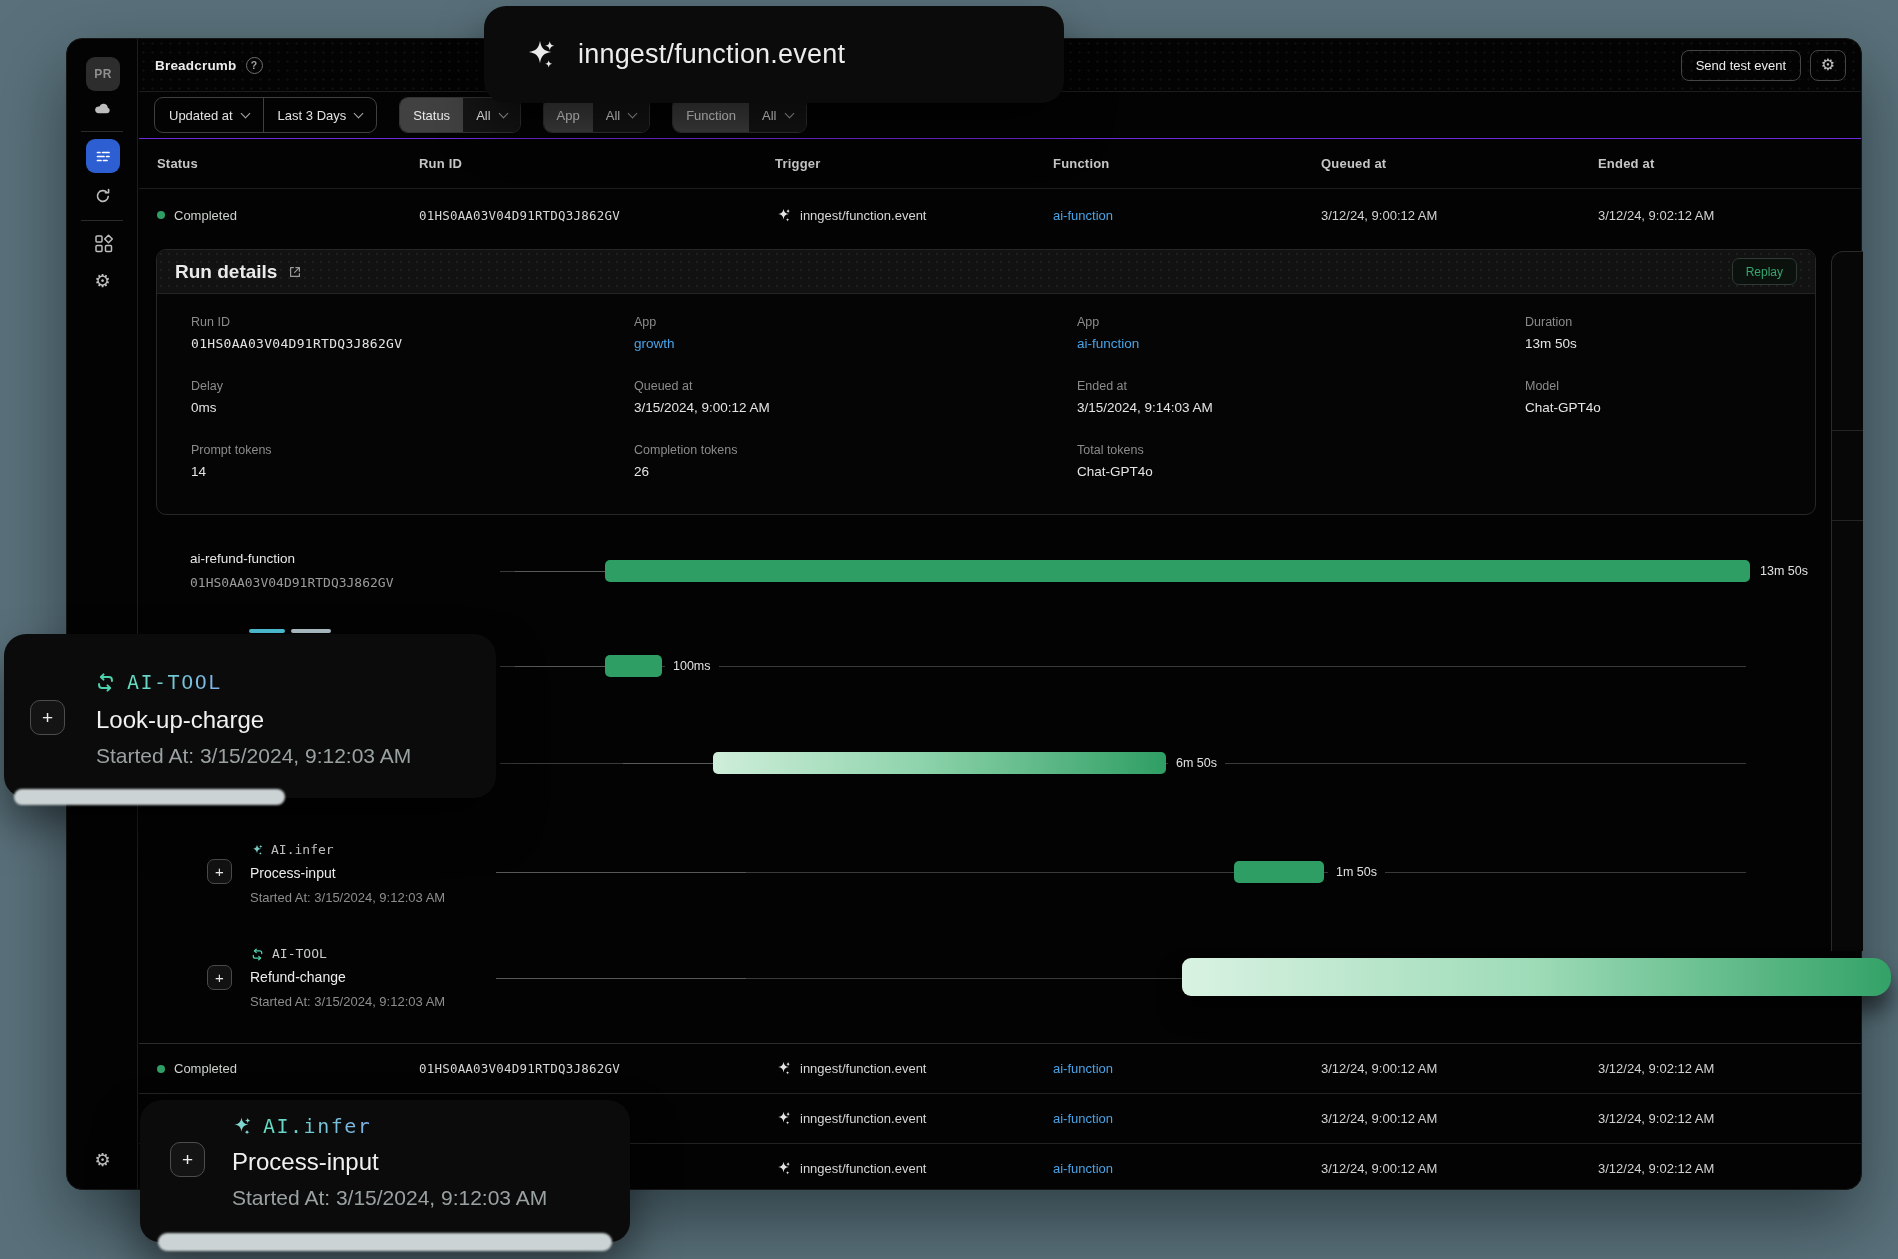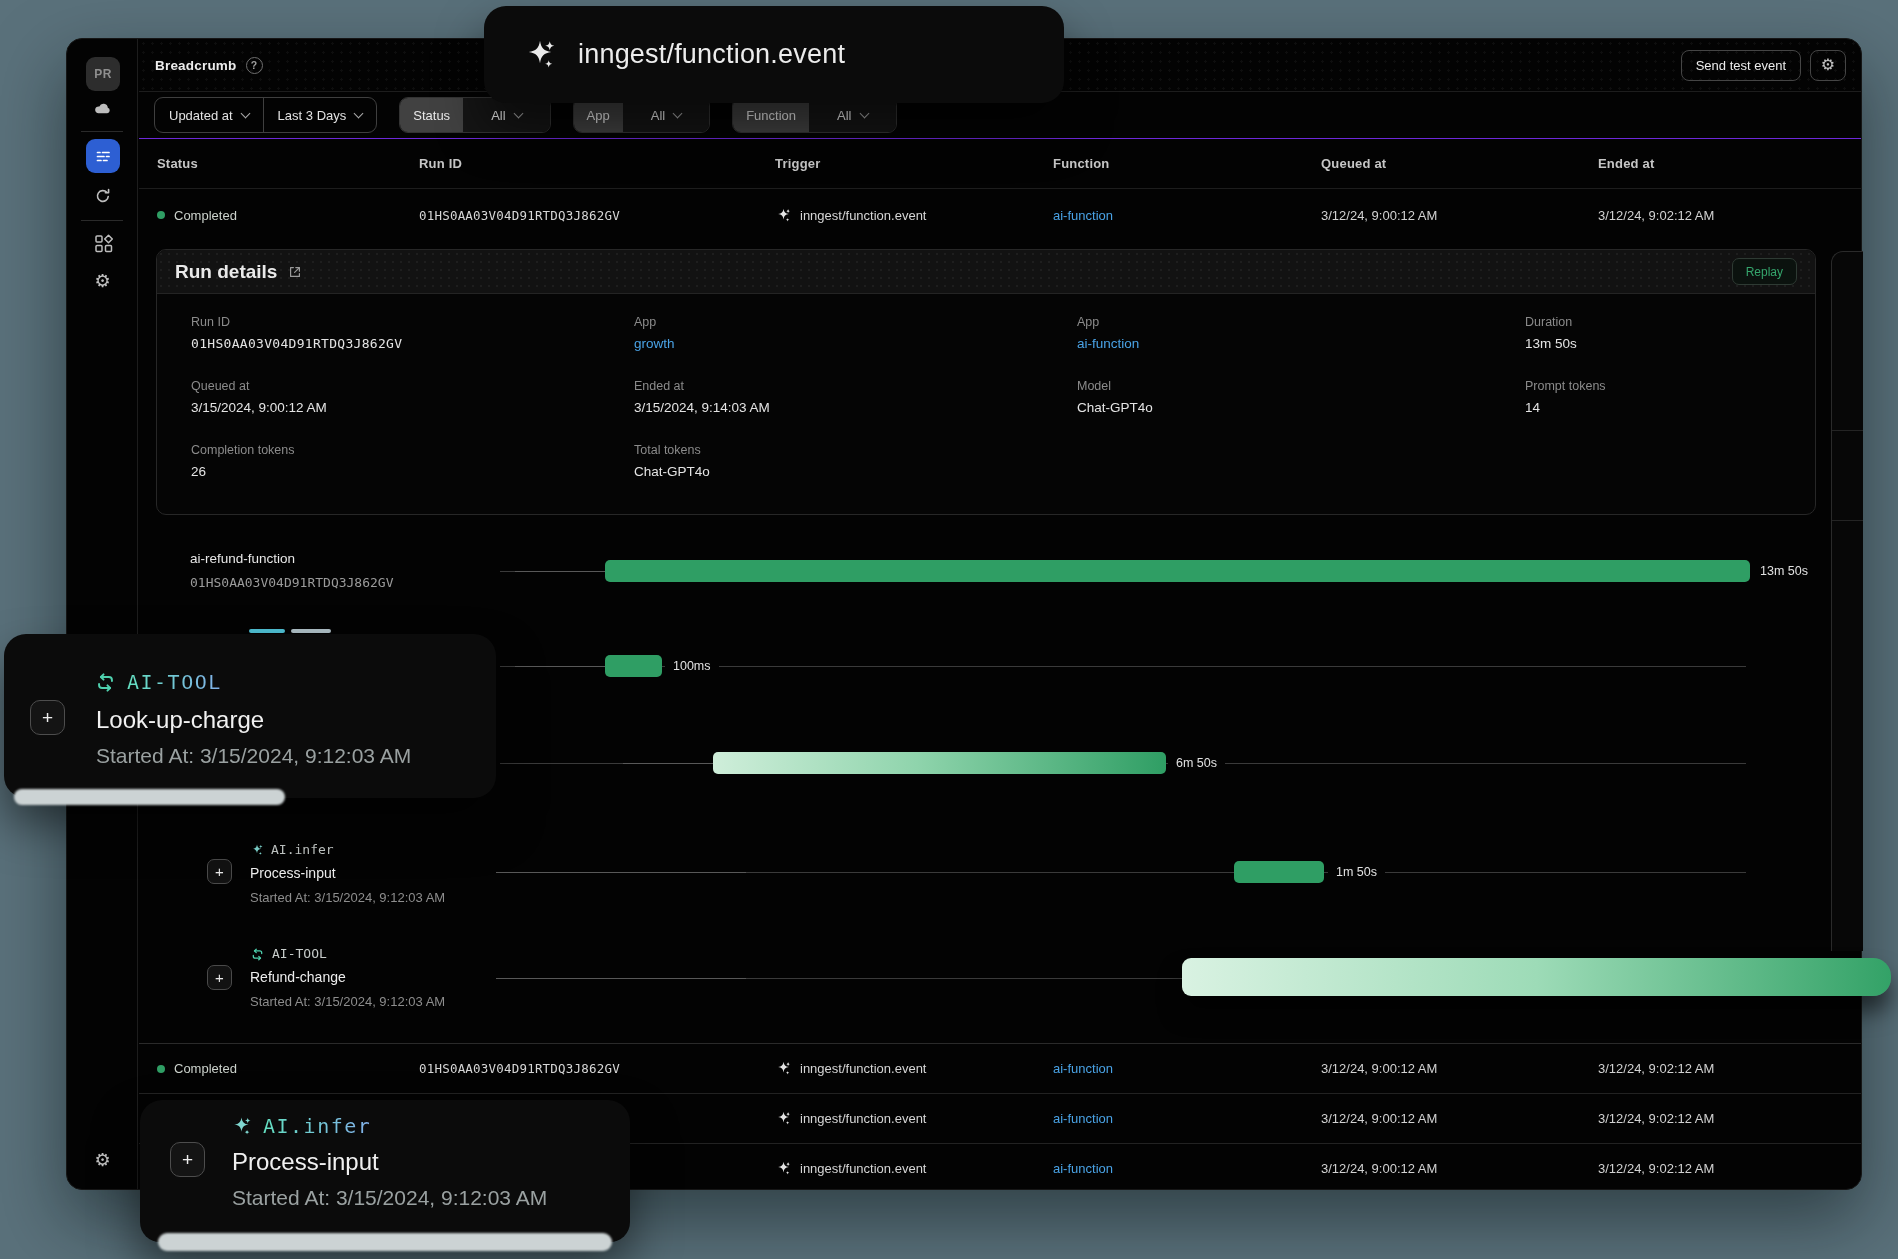--- a/index.html
+++ b/index.html
@@ -36,21 +36,21 @@
     display:flex; align-items:center; justify-content:center; cursor:pointer; }
 
   
   .filterbar { position:absolute; left:72px; right:0; top:53px; height:47px; border-bottom:1px solid #6d28d9;
     display:flex; align-items:center; padding-left:15px; gap:22px; }
   .fg1 { display:flex; height:36px; border:1px solid #3f3f3f; border-radius:9px; align-items:stretch; }
   .fg1 .seg { display:flex; align-items:center; padding:0 14px; color:#e3e3e3; font-size:13px; cursor:pointer; }
   .fg1 .seg + .seg { border-left:1px solid #3f3f3f; }
   .fgroup { display:flex; height:36px; border-radius:9px; overflow:hidden; border:1px solid #333; cursor:pointer; }
   .fgroup .lab { background:#414141; color:#e9e9e9; font-size:13px; display:flex; align-items:center; padding:0 13px; }
-  .fgroup .val { background:#151515; color:#e9e9e9; font-size:13px; display:flex; align-items:center; padding:0 28px; }
+  .fgroup .val { background:#151515; color:#e9e9e9; font-size:13px; display:flex; align-items:center; padding:0 13px; }
   .chev { width:7px; height:7px; border-right:1.6px solid #ababab; border-bottom:1.6px solid #ababab;
     transform:rotate(45deg); margin-left:9px; margin-top:-4px; }
 
   
   .cols { display:grid; grid-template-columns:262px 356px 278px 268px 277px 1fr;
     align-items:center; padding-left:18px; height:100%; }
   .thead { position:absolute; left:72px; right:0; top:100px; height:50px; border-bottom:1px solid #1d1d1d; }
   .thead .cols div { color:#c6c6c6; font-size:13px; font-weight:bold; letter-spacing:.2px; }
   .trow { height:100%; }
   .row-top { position:absolute; left:72px; right:0; top:150px; height:52px; cursor:pointer; }
@@ -316,20 +316,24 @@
           </div>
         <div class="fld">
             <div class="fl">App</div>
             <div class="fv link">ai-function</div>
           </div>
         <div class="fld">
             <div class="fl">Duration</div>
             <div class="fv">13m 50s</div>
           </div>
         <div class="fld">
+            <div class="fl">Delay</div>
+            <div class="fv">0ms</div>
+          </div>
+        <div class="fld">
             <div class="fl">Queued at</div>
             <div class="fv">3/15/2024, 9:00:12 AM</div>
           </div>
         <div class="fld">
             <div class="fl">Ended at</div>
             <div class="fv">3/15/2024, 9:14:03 AM</div>
           </div>
         <div class="fld">
             <div class="fl">Model</div>
             <div class="fv">Chat-GPT4o</div>

